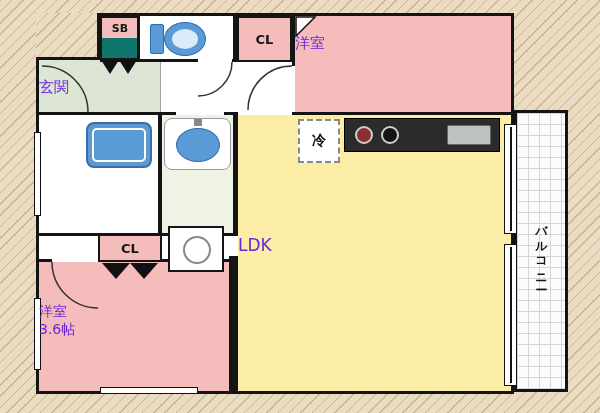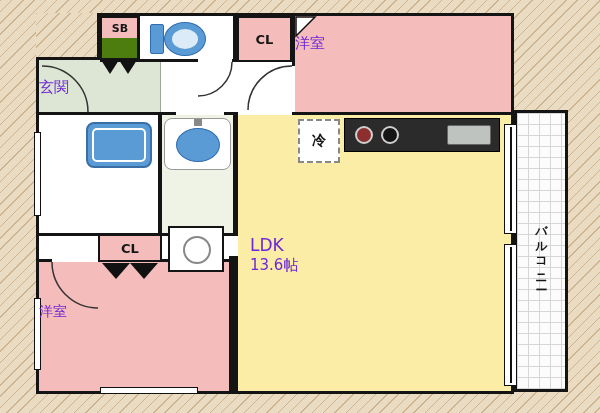--- a/index.html
+++ b/index.html
@@ -38,21 +38,21 @@
   <div class="abs" style="left:39px;top:60px;width:121px;height:52px;background:var(--genkan_tile,#dde5d4);z-index:2"></div>
   <div class="abs" style="left:160px;top:62px;width:1px;height:50px;background:#9aa89a;z-index:3"></div>
   <div class="abs" style="left:162px;top:115px;width:71px;height:118px;background:var(--washroom_green,#eef3e6);z-index:2"></div>
 
   <div class="abs flexc" style="left:237px;top:16px;width:55px;height:46px;background:var(--room_pink,#f5bcbc);border:2px solid var(--wall,#141414);z-index:3;font-size:13px;font-weight:bold">
       <span>CL</span>
     </div>
   <div class="abs flexc" style="left:98px;top:234px;width:64px;height:28px;background:var(--room_pink,#f5bcbc);border:2px solid var(--wall,#141414);z-index:3;font-size:13px;font-weight:bold">
       <span>CL</span>
     </div>
-  <div class="abs" style="left:100px;top:16px;width:40px;height:44px;background:#4d7c0f;border:2px solid var(--wall,#141414);z-index:3">
+  <div class="abs" style="left:100px;top:16px;width:40px;height:44px;background:#0f766e;border:2px solid var(--wall,#141414);z-index:3">
     <div class="flexc" style="height:20px;background:var(--room_pink,#f5bcbc);font-size:11px;font-weight:bold">
         <span>SB</span>
       </div>
   </div>
 
   <div class="abs wall" style="left:137px;top:13px;width:3px;height:49px;z-index:3"></div>
   <div class="abs wall" style="left:233px;top:13px;width:5px;height:49px;z-index:3"></div>
   <div class="abs wall" style="left:292px;top:13px;width:3px;height:53px;z-index:3"></div>
   <div class="abs wall" style="left:100px;top:59px;width:98px;height:3px;z-index:3"></div>
   <div class="abs wall" style="left:232px;top:59px;width:6px;height:3px;z-index:3"></div>
@@ -119,24 +119,24 @@
     <polygon points="296,17 315,17 296,36" fill="#fff" stroke="#111" stroke-width="1.5"></polygon>
     <polygon points="101,60 119,60 110,74" fill="#111"></polygon>
     <polygon points="119,60 137,60 128,74" fill="#111"></polygon>
     <polygon points="102,263 130,263 116,279" fill="#111"></polygon>
     <polygon points="130,263 158,263 144,279" fill="#111"></polygon>
   </svg>
 
   <div class="rlabel" style="left:295px;top:34px;width:216px;font-size:15px;z-index:7">
     <span>洋室</span>
   </div>
-  <div class="rlabel" style="left:250px;top:234px;width:300px;font-size:17px;z-index:7">
+  <div class="rlabel" style="left:238px;top:234px;width:300px;font-size:17px;z-index:7">
     <span>LDK</span>
-    <span style="font-size:15px">13.6帖</span>
   </div>
   <div class="rlabel" style="left:39px;top:302px;width:190px;font-size:14px;z-index:7">
     <span>洋室</span>
+    <span>3.6帖</span>
   </div>
   <div class="rlabel" style="left:39px;top:78px;width:104px;font-size:15px;z-index:7">
     <span>玄関</span>
   </div>
 
 </div>
 
 </body></html>

